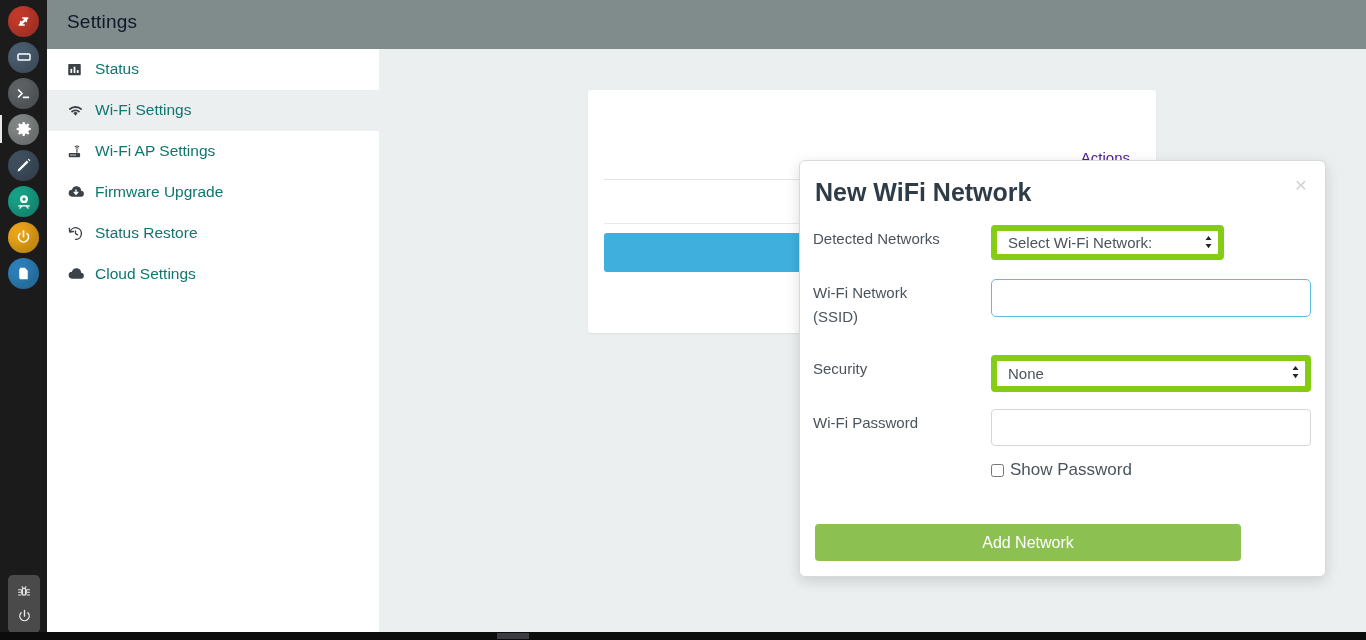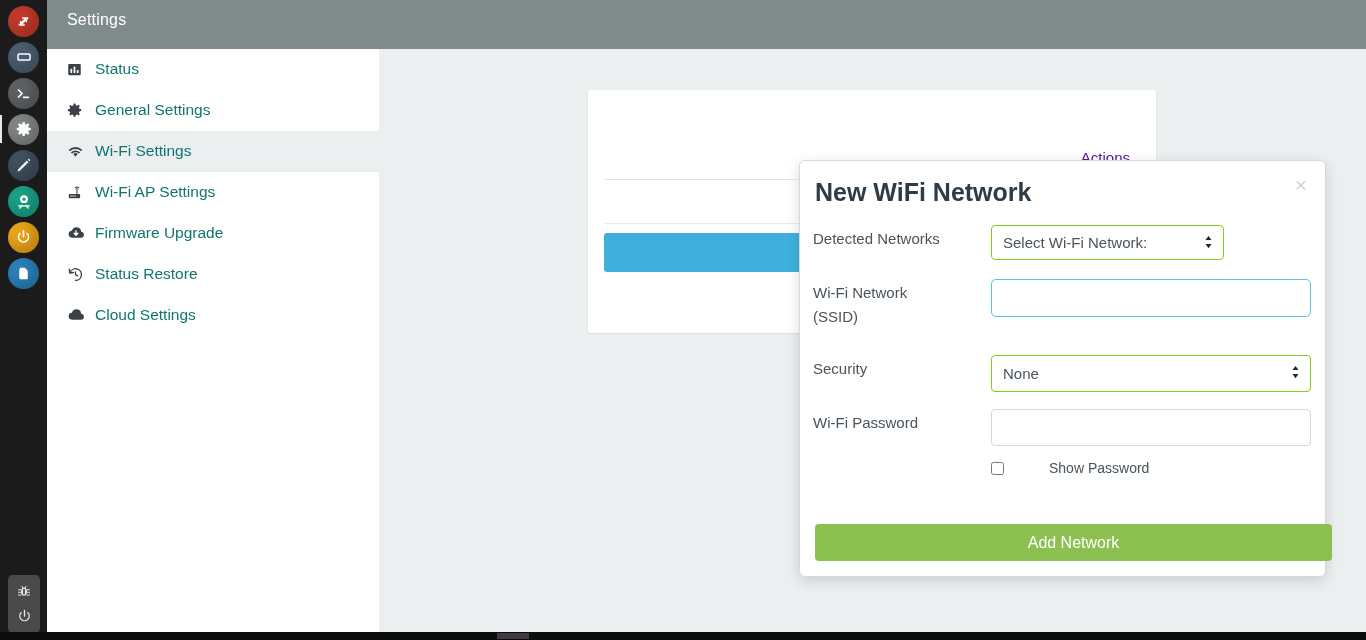--- a/index.html
+++ b/index.html
@@ -84,22 +84,22 @@
     left: 47px; top: 0;
     width: 1319px;
     height: 49px;
     background: #808b8c;
     z-index: 5;
   }
   .app-title {
     position: absolute;
     left: 20px;
     top: 11px;
-    color: #ffffff;
-    font-size: 16px;
+    color: #0f172a;
+    font-size: 19px;
     letter-spacing: 0.2px;
   }
 
   
   .sidenav {
     position: absolute;
     left: 47px;
     top: 49px;
     width: 332px;
     height: 583px;
@@ -261,21 +261,21 @@
     left: 191px;
     box-sizing: border-box;
     font-family: "Liberation Sans", sans-serif;
     font-size: 15px;
     color: #4a545c;
     background: #ffffff;
   }
   select.ctl {
     -webkit-appearance: none;
     appearance: none;
-    border: 1px solid #84cc16;
+    border: 6px solid #84cc16;
     border-radius: 4px;
     padding: 0 27px 0 11px;
     height: 35px;
   }
   .selwrap {
     position: absolute;
   }
   .sel-arrows {
     position: absolute;
     right: 11px;
@@ -304,28 +304,27 @@
     align-items: center;
     gap: 6px;
   }
   .check-row input {
     margin: 0;
     width: 13px;
     height: 13px;
   }
   .check-label {
     color: #4a545c;
-    font-size: 14px;
-    margin-left: 39px;
+    font-size: 17px;
   }
   .add-btn {
     position: absolute;
     left: 15px;
     top: 363px;
-    width: 517px;
+    width: 426px;
     height: 37px;
     background: #8cc152;
     border: none;
     border-radius: 4px;
     color: #ffffff;
     font-size: 16px;
     font-family: "Liberation Sans", sans-serif;
     cursor: pointer;
   }
 
@@ -468,28 +467,20 @@
         <svg width="15" height="15" viewBox="0 0 24 24" fill="#3b4146">
           <rect x="2" y="3" width="20" height="18" rx="1.5"></rect>
           <rect x="5.5" y="11" width="2.8" height="6.5" fill="#fff"></rect>
           <rect x="10.6" y="7.5" width="2.8" height="10" fill="#fff"></rect>
           <rect x="15.7" y="13" width="2.8" height="4.5" fill="#fff"></rect>
         </svg>
       </span>
       <span class="nav-label">Status</span>
     </div>
 
-    <div class="nav-item">
-      <span class="nav-ico">
-        <svg width="16" height="16" viewBox="0 0 24 24" fill="#3b4146">
-          <path d="M12 8.4a3.6 3.6 0 100 7.2 3.6 3.6 0 000-7.2zm9.2 5v-2.8l-2.7-.45a7 7 0 00-.82-1.98l1.6-2.2-1.98-1.98-2.2 1.6a7 7 0 00-1.98-.82L12.67 2.4H9.87l-.45 2.7a7 7 0 00-1.98.82l-2.2-1.6L3.26 6.3l1.6 2.2a7 7 0 00-.82 1.98l-2.7.45v2.8l2.7.45a7 7 0 00.82 1.98l-1.6 2.2 1.98 1.98 2.2-1.6a7 7 0 001.98.82l.45 2.7h2.8l.45-2.7a7 7 0 001.98-.82l2.2 1.6 1.98-1.98-1.6-2.2a7 7 0 00.82-1.98z"></path>
-        </svg>
-      </span>
-      <span class="nav-label">General Settings</span>
-    </div>
 
     <div class="nav-item active">
       <span class="nav-ico">
         <svg width="17" height="17" viewBox="0 0 24 24" fill="#3b4146">
           <path d="M12 19.4l3.1-3.9a4.9 4.9 0 00-6.2 0z"></path>
           <path d="M12 13.1c1.9 0 3.6.72 4.9 1.9l1.6-2a10 10 0 00-13 0l1.6 2a7.2 7.2 0 014.9-1.9z"></path>
           <path d="M12 8.5c3 0 5.8 1.1 7.9 3l1.6-2A14.2 14.2 0 0012 5.8 14.2 14.2 0 002.5 9.5l1.6 2A11.6 11.6 0 0112 8.5z"></path>
         </svg>
       </span>
       <span class="nav-label">Wi-Fi Settings</span>

